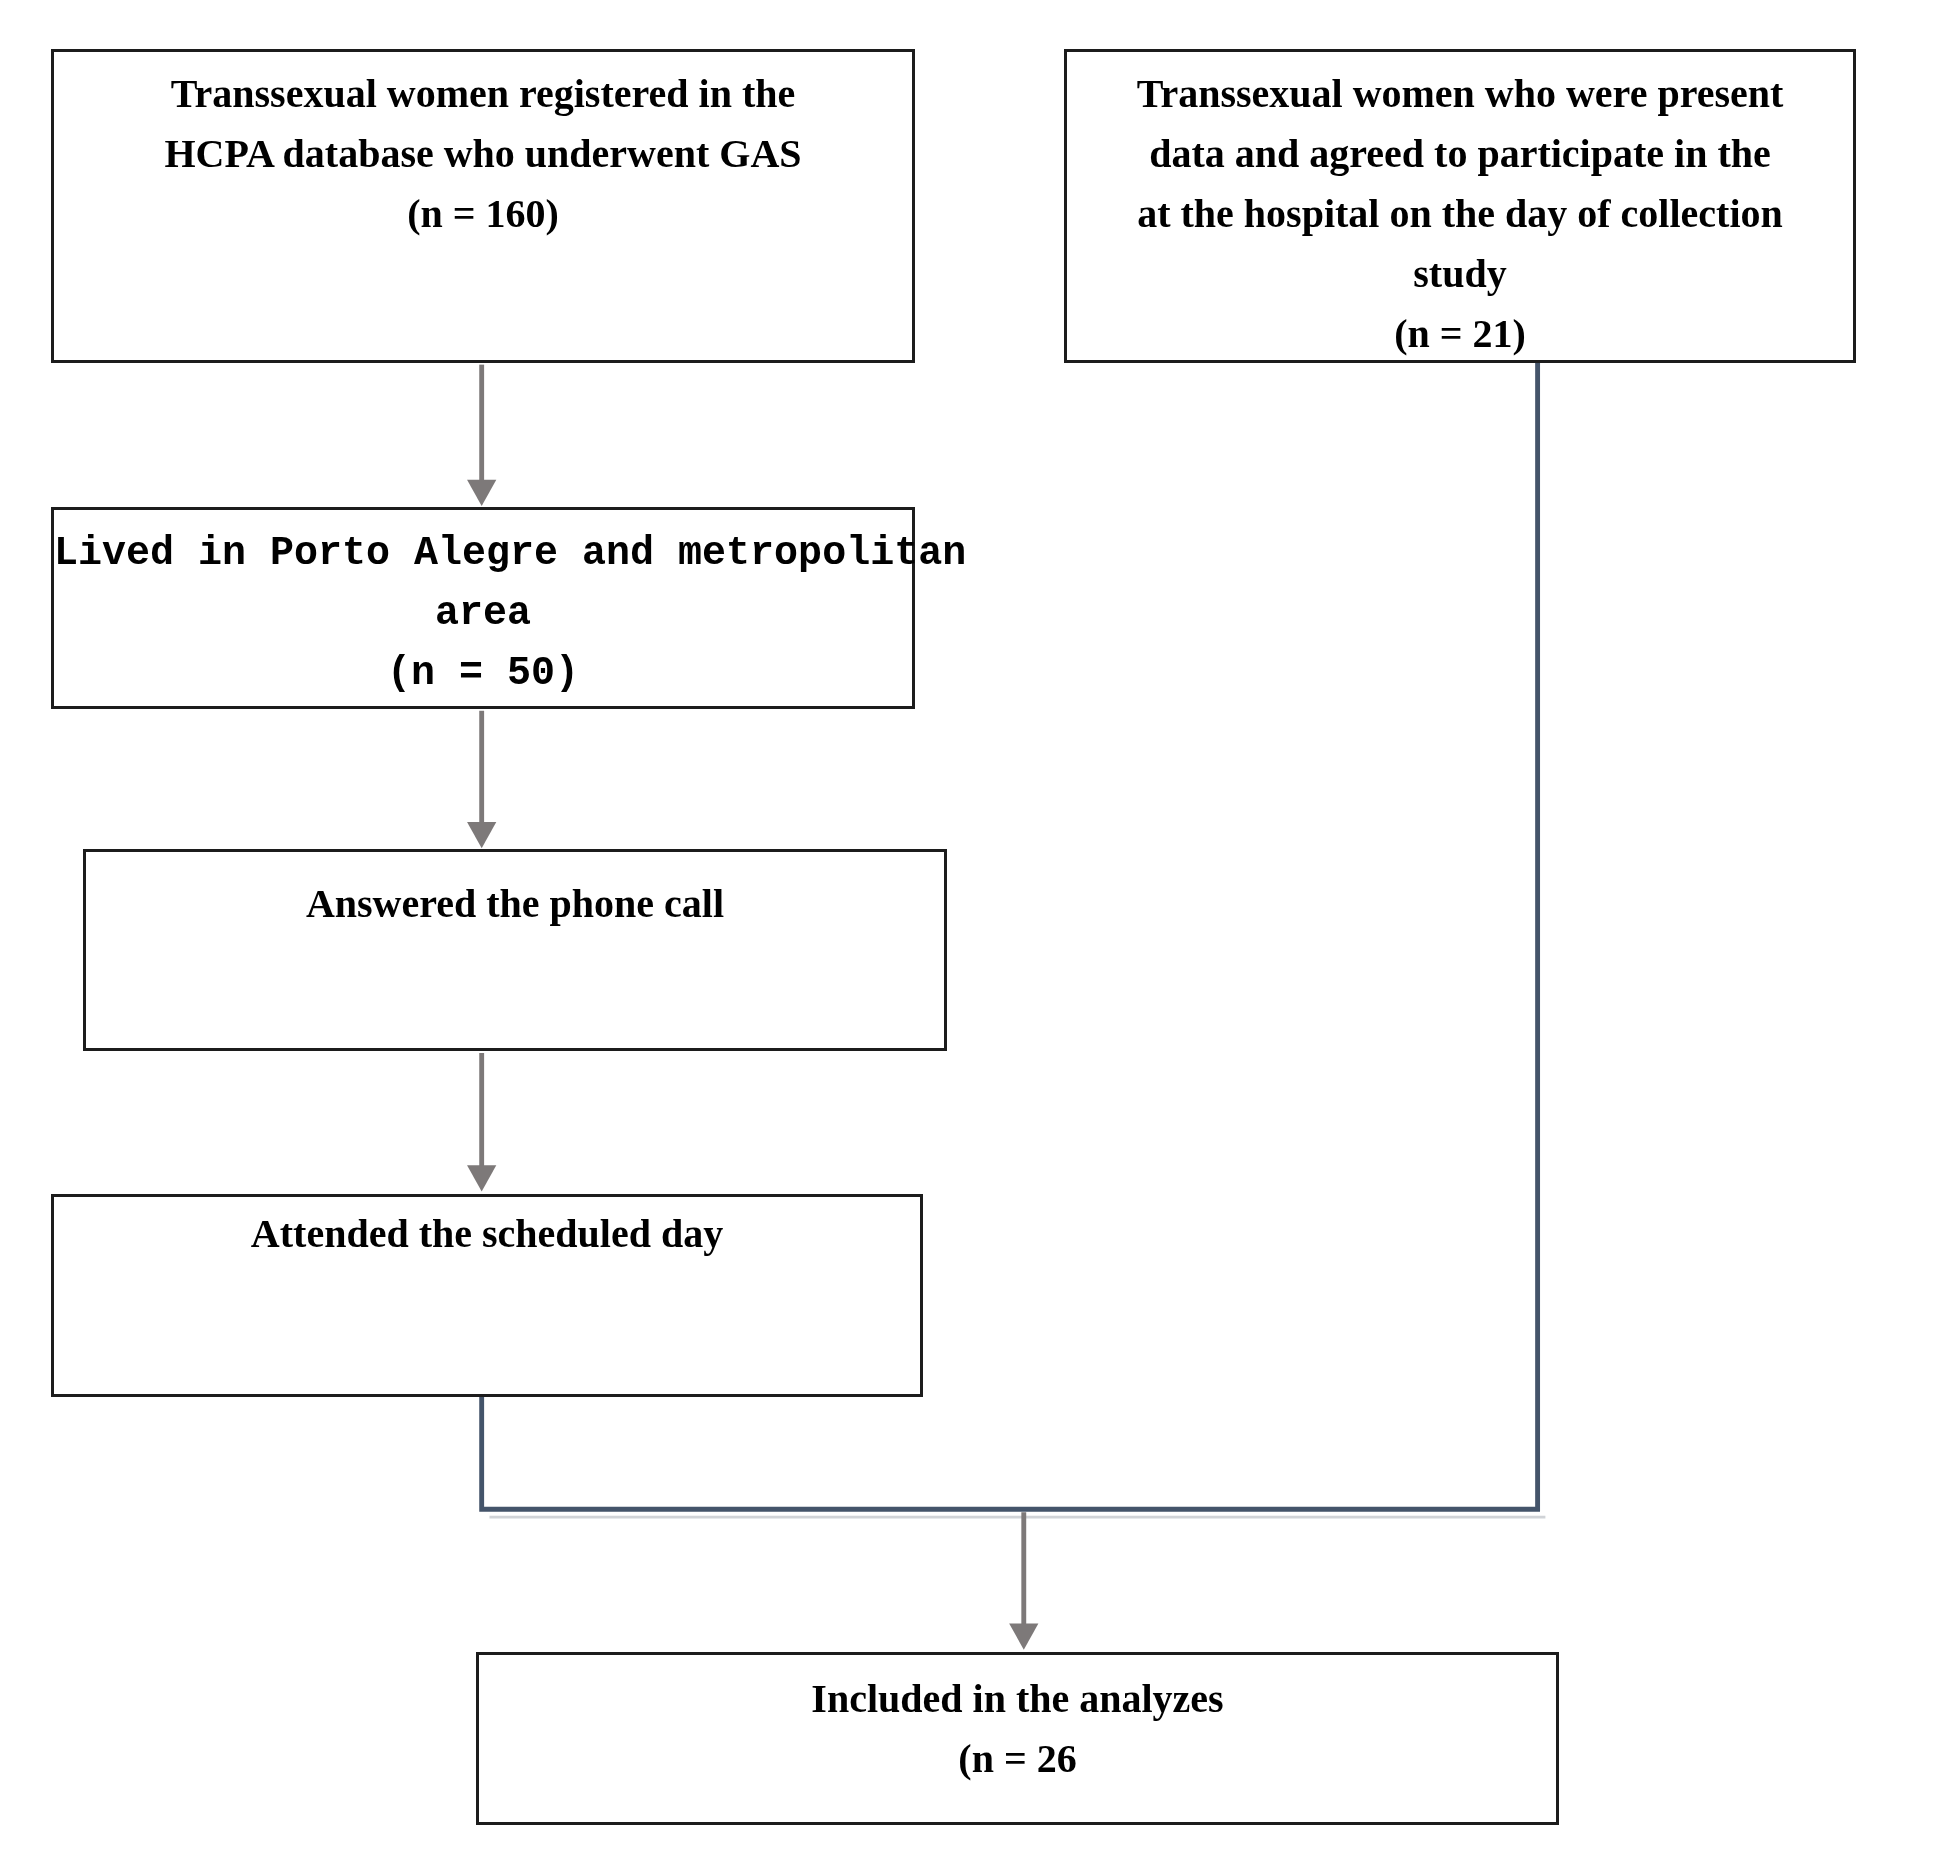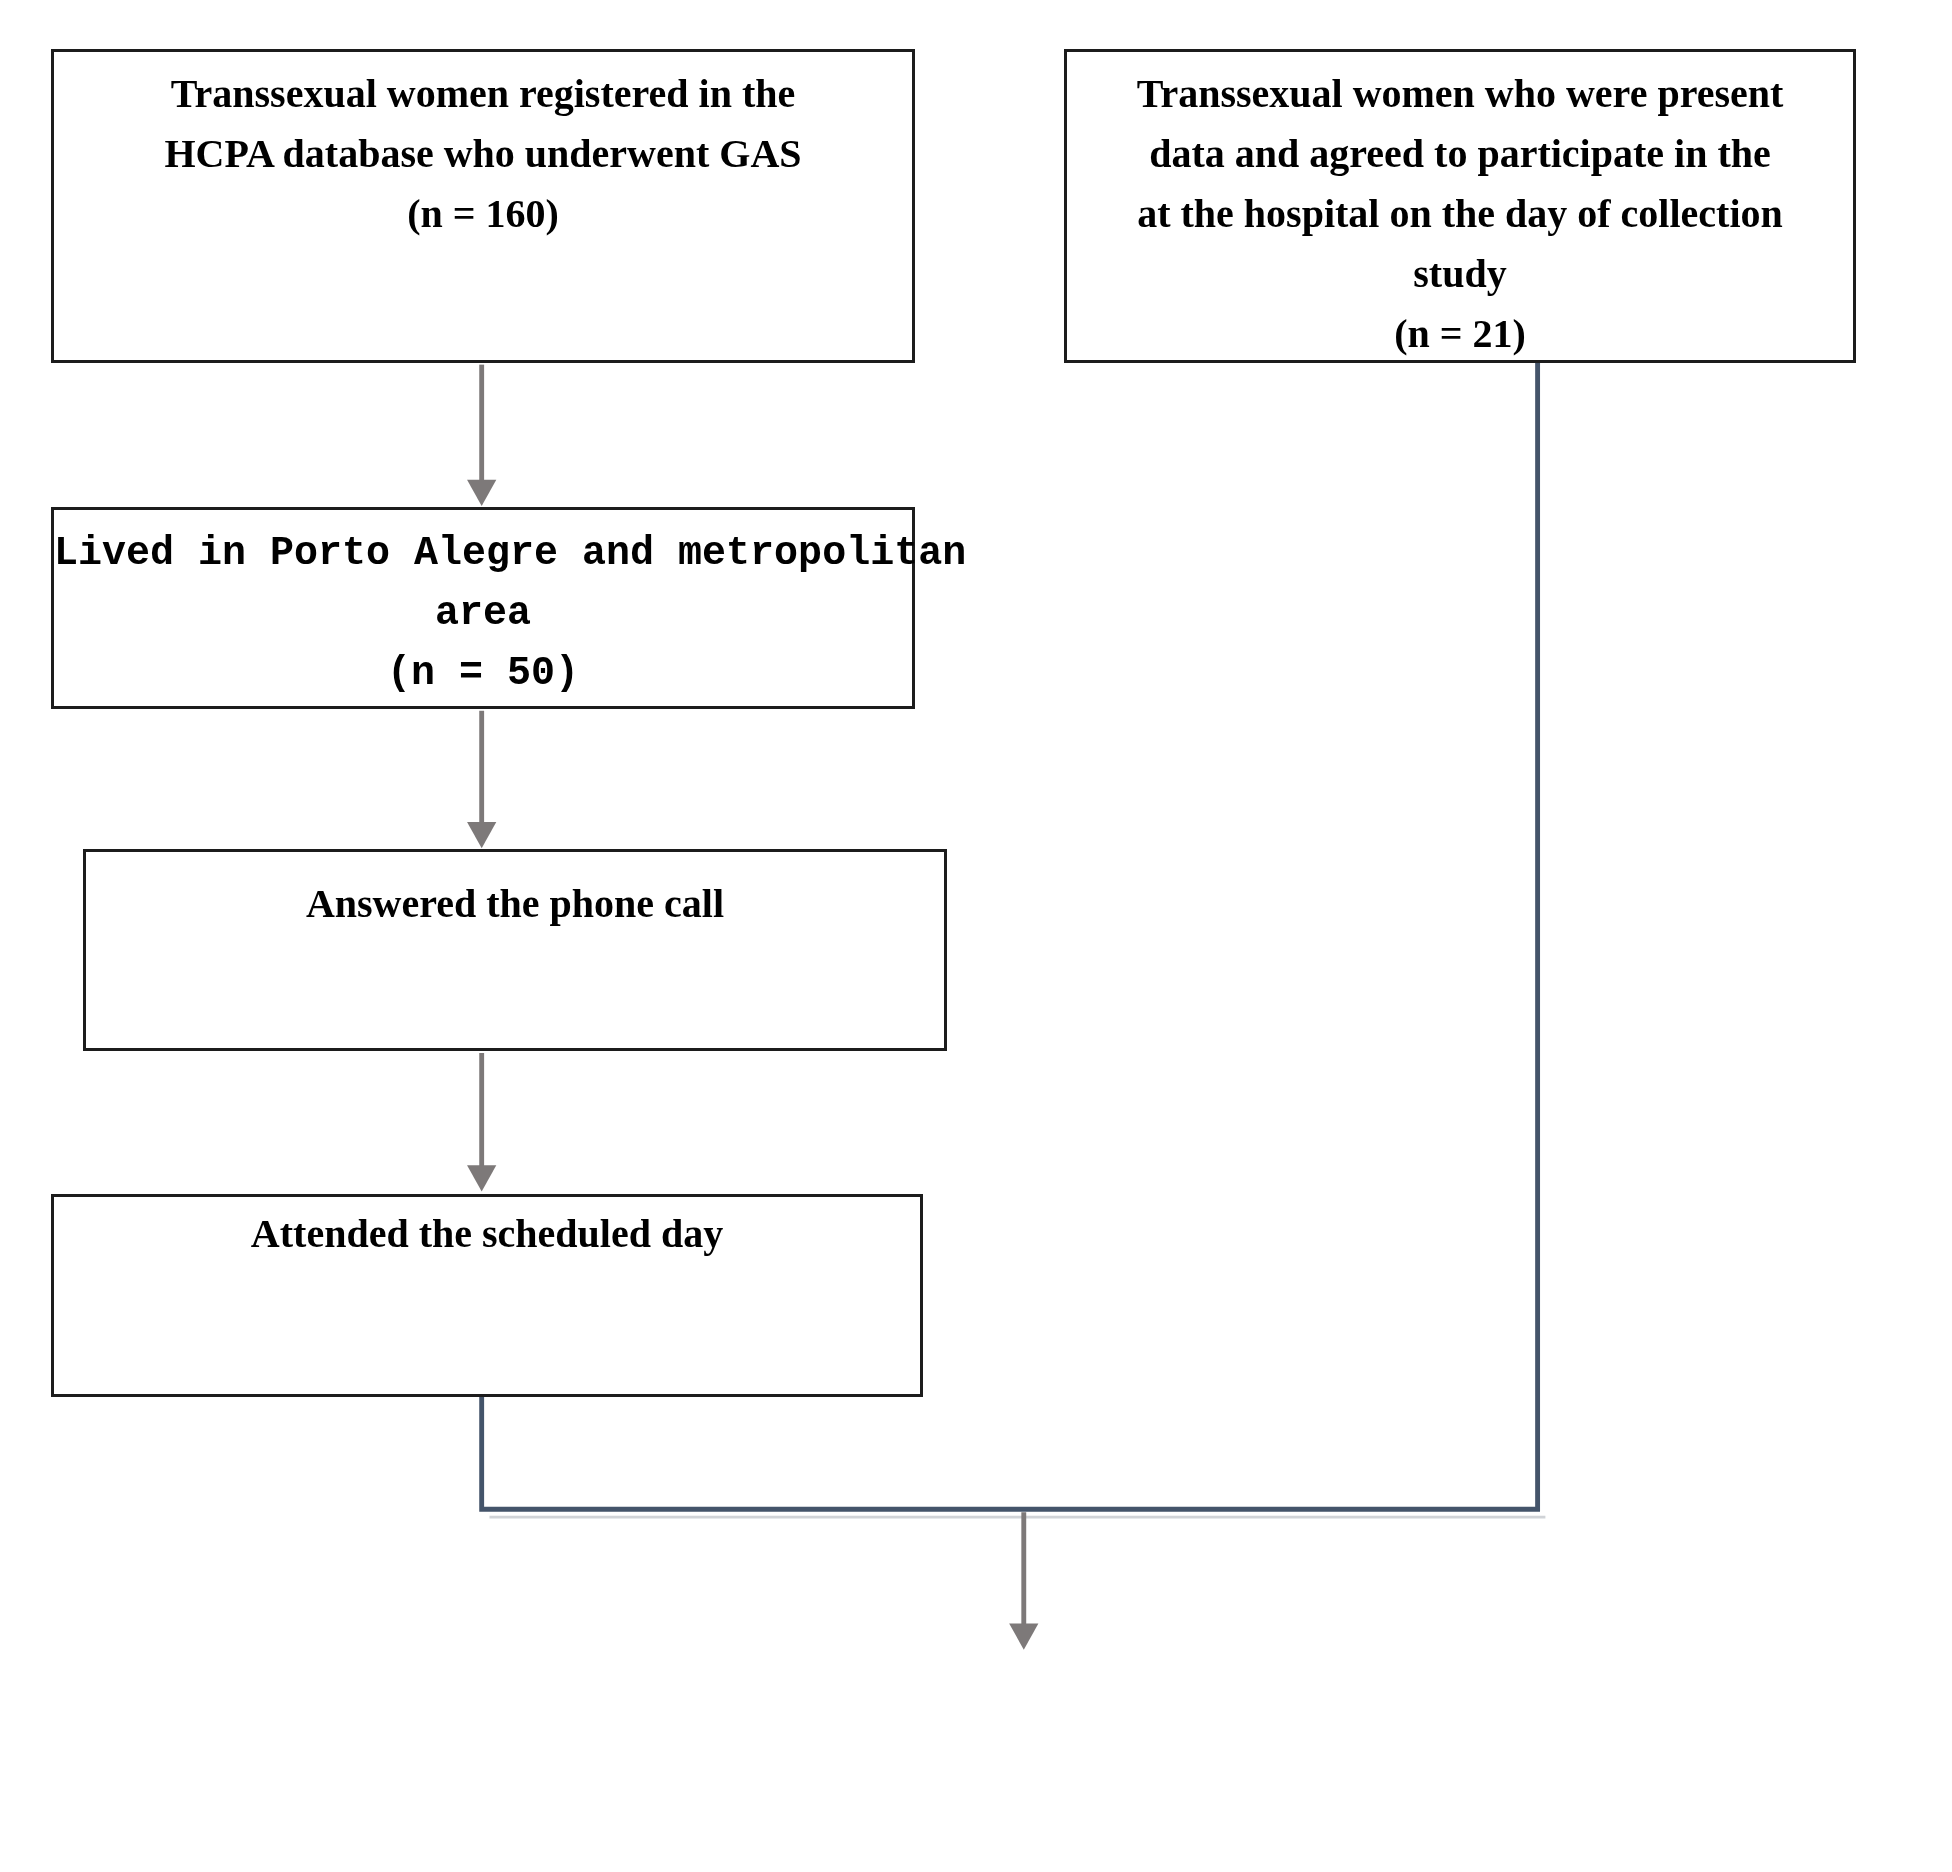--- a/index.html
+++ b/index.html
@@ -98,15 +98,19 @@
   </div>
 
   <div class="box" id="box-answered">
     <div class="line">Answered the phone call</div>
   </div>
 
   <div class="box" id="box-attended">
     <div class="line">Attended the scheduled day</div>
   </div>
 
+  <div class="box" id="box-included">
+    <div class="line">Included in the analyzes</div>
+    <div class="line">(n = 26</div>
+  </div>
 
 </div>
 
 
 </body></html>

